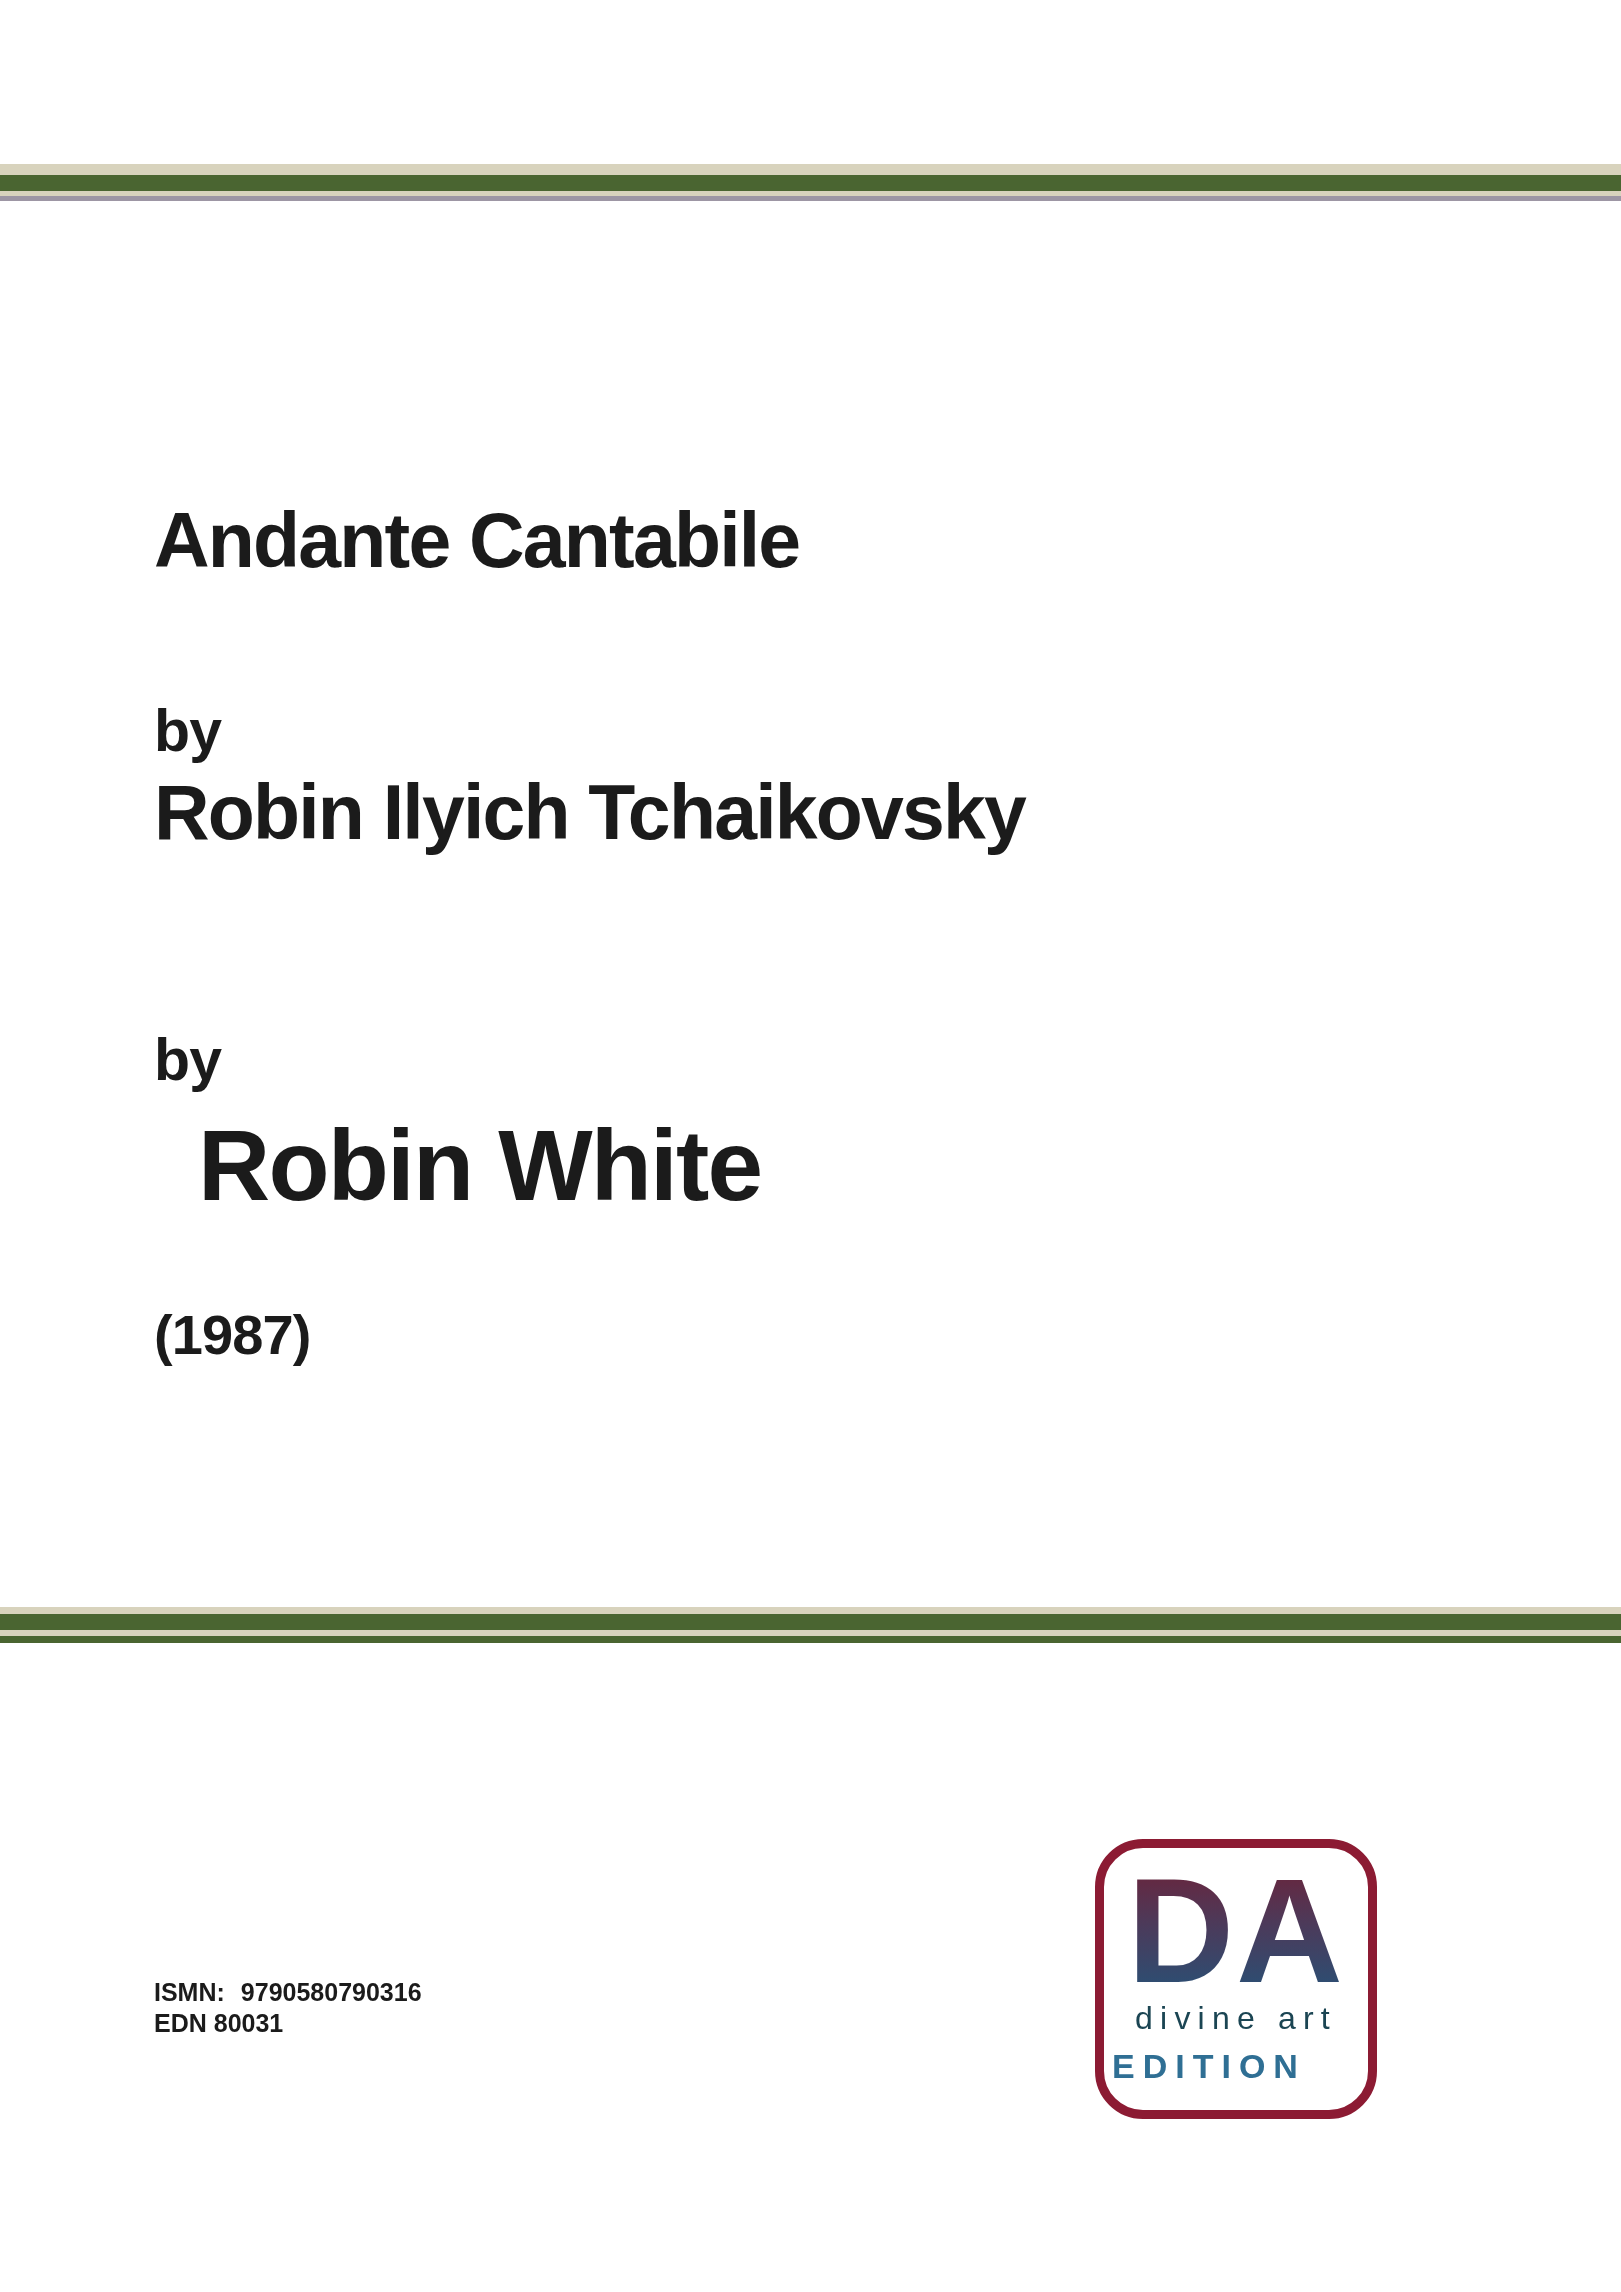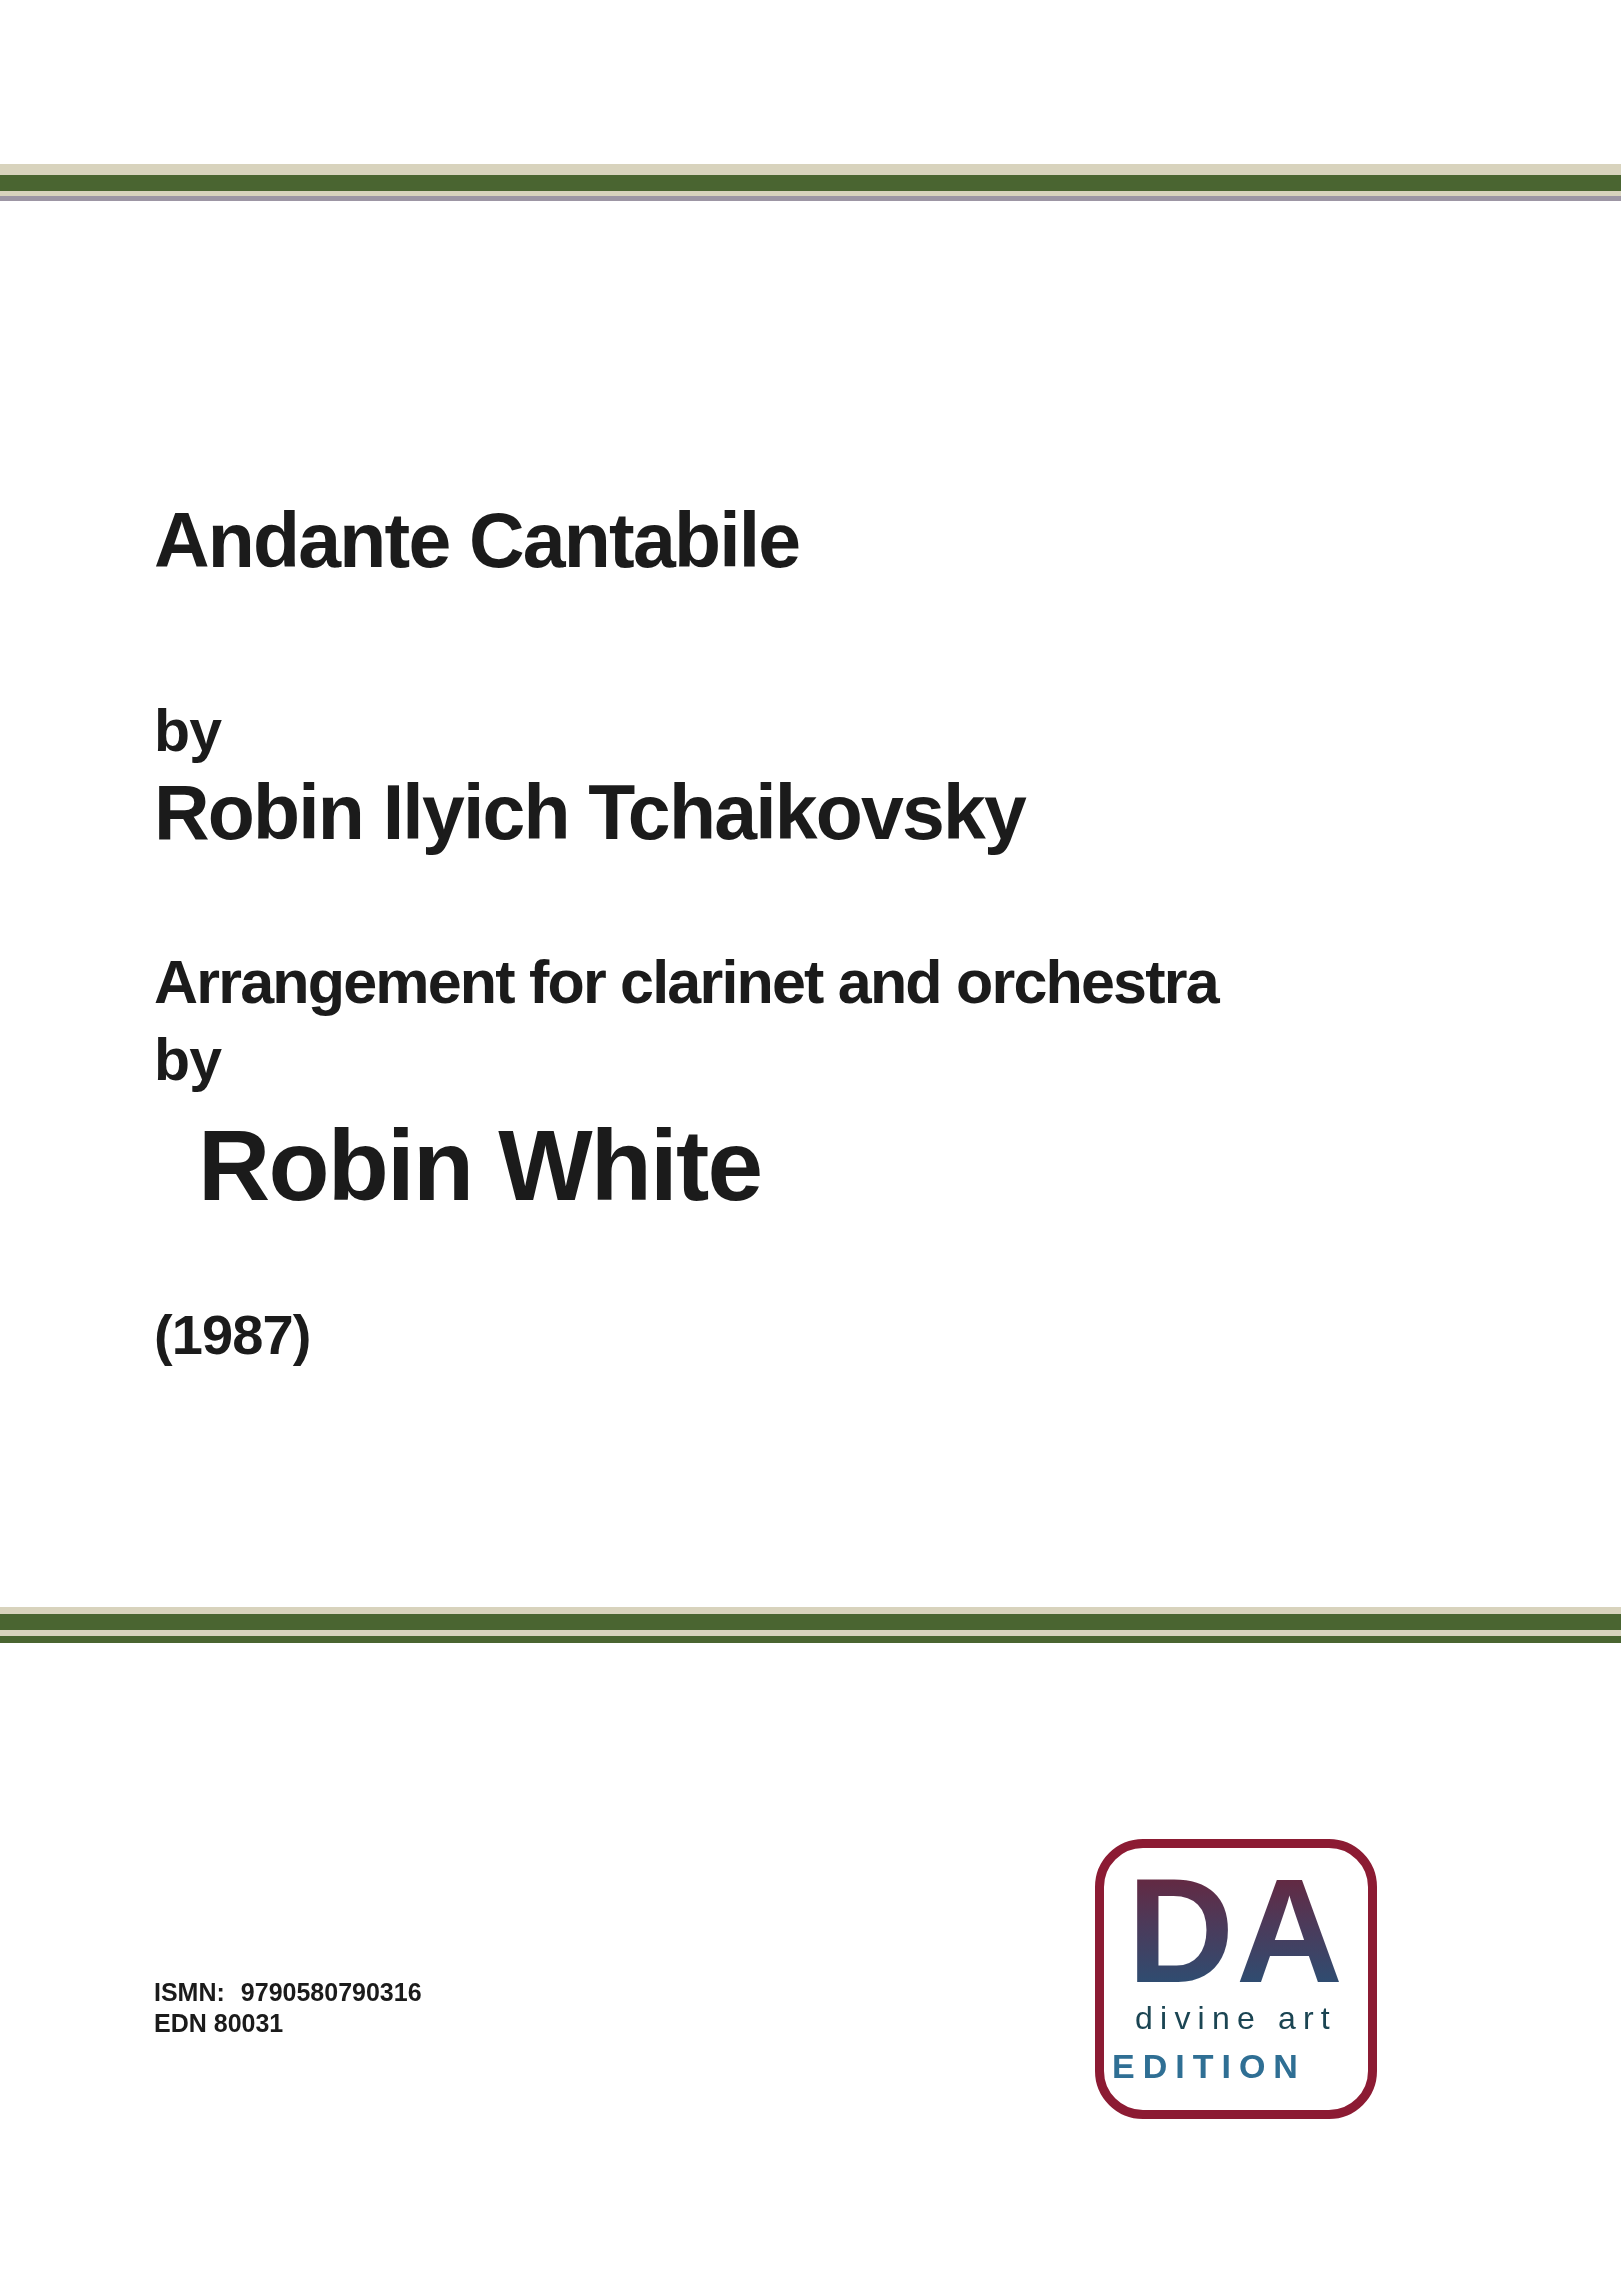--- a/index.html
+++ b/index.html
@@ -81,21 +81,20 @@
   <div class="rule rule-top">
     <div class="strip cream s1"></div>
     <div class="strip green s2"></div>
     <div class="strip cream s3"></div>
     <div class="strip gray  s4"></div>
   </div>
 
   <div class="line l-title1">Andante Cantabile</div>
   <div class="line l-by1">by</div>
   <div class="line l-composer">Robin Ilyich Tchaikovsky</div>
-  <div class="line l-arr">Arrangement for clarinet and orchestra</div>
   <div class="line l-by2">by</div>
   <div class="line l-arranger">Robin White</div>
   <div class="line l-year">(1987)</div>
 
   <div class="rule rule-bottom">
     <div class="strip cream s1"></div>
     <div class="strip green s2"></div>
     <div class="strip cream s3"></div>
     <div class="strip green s4"></div>
   </div>

